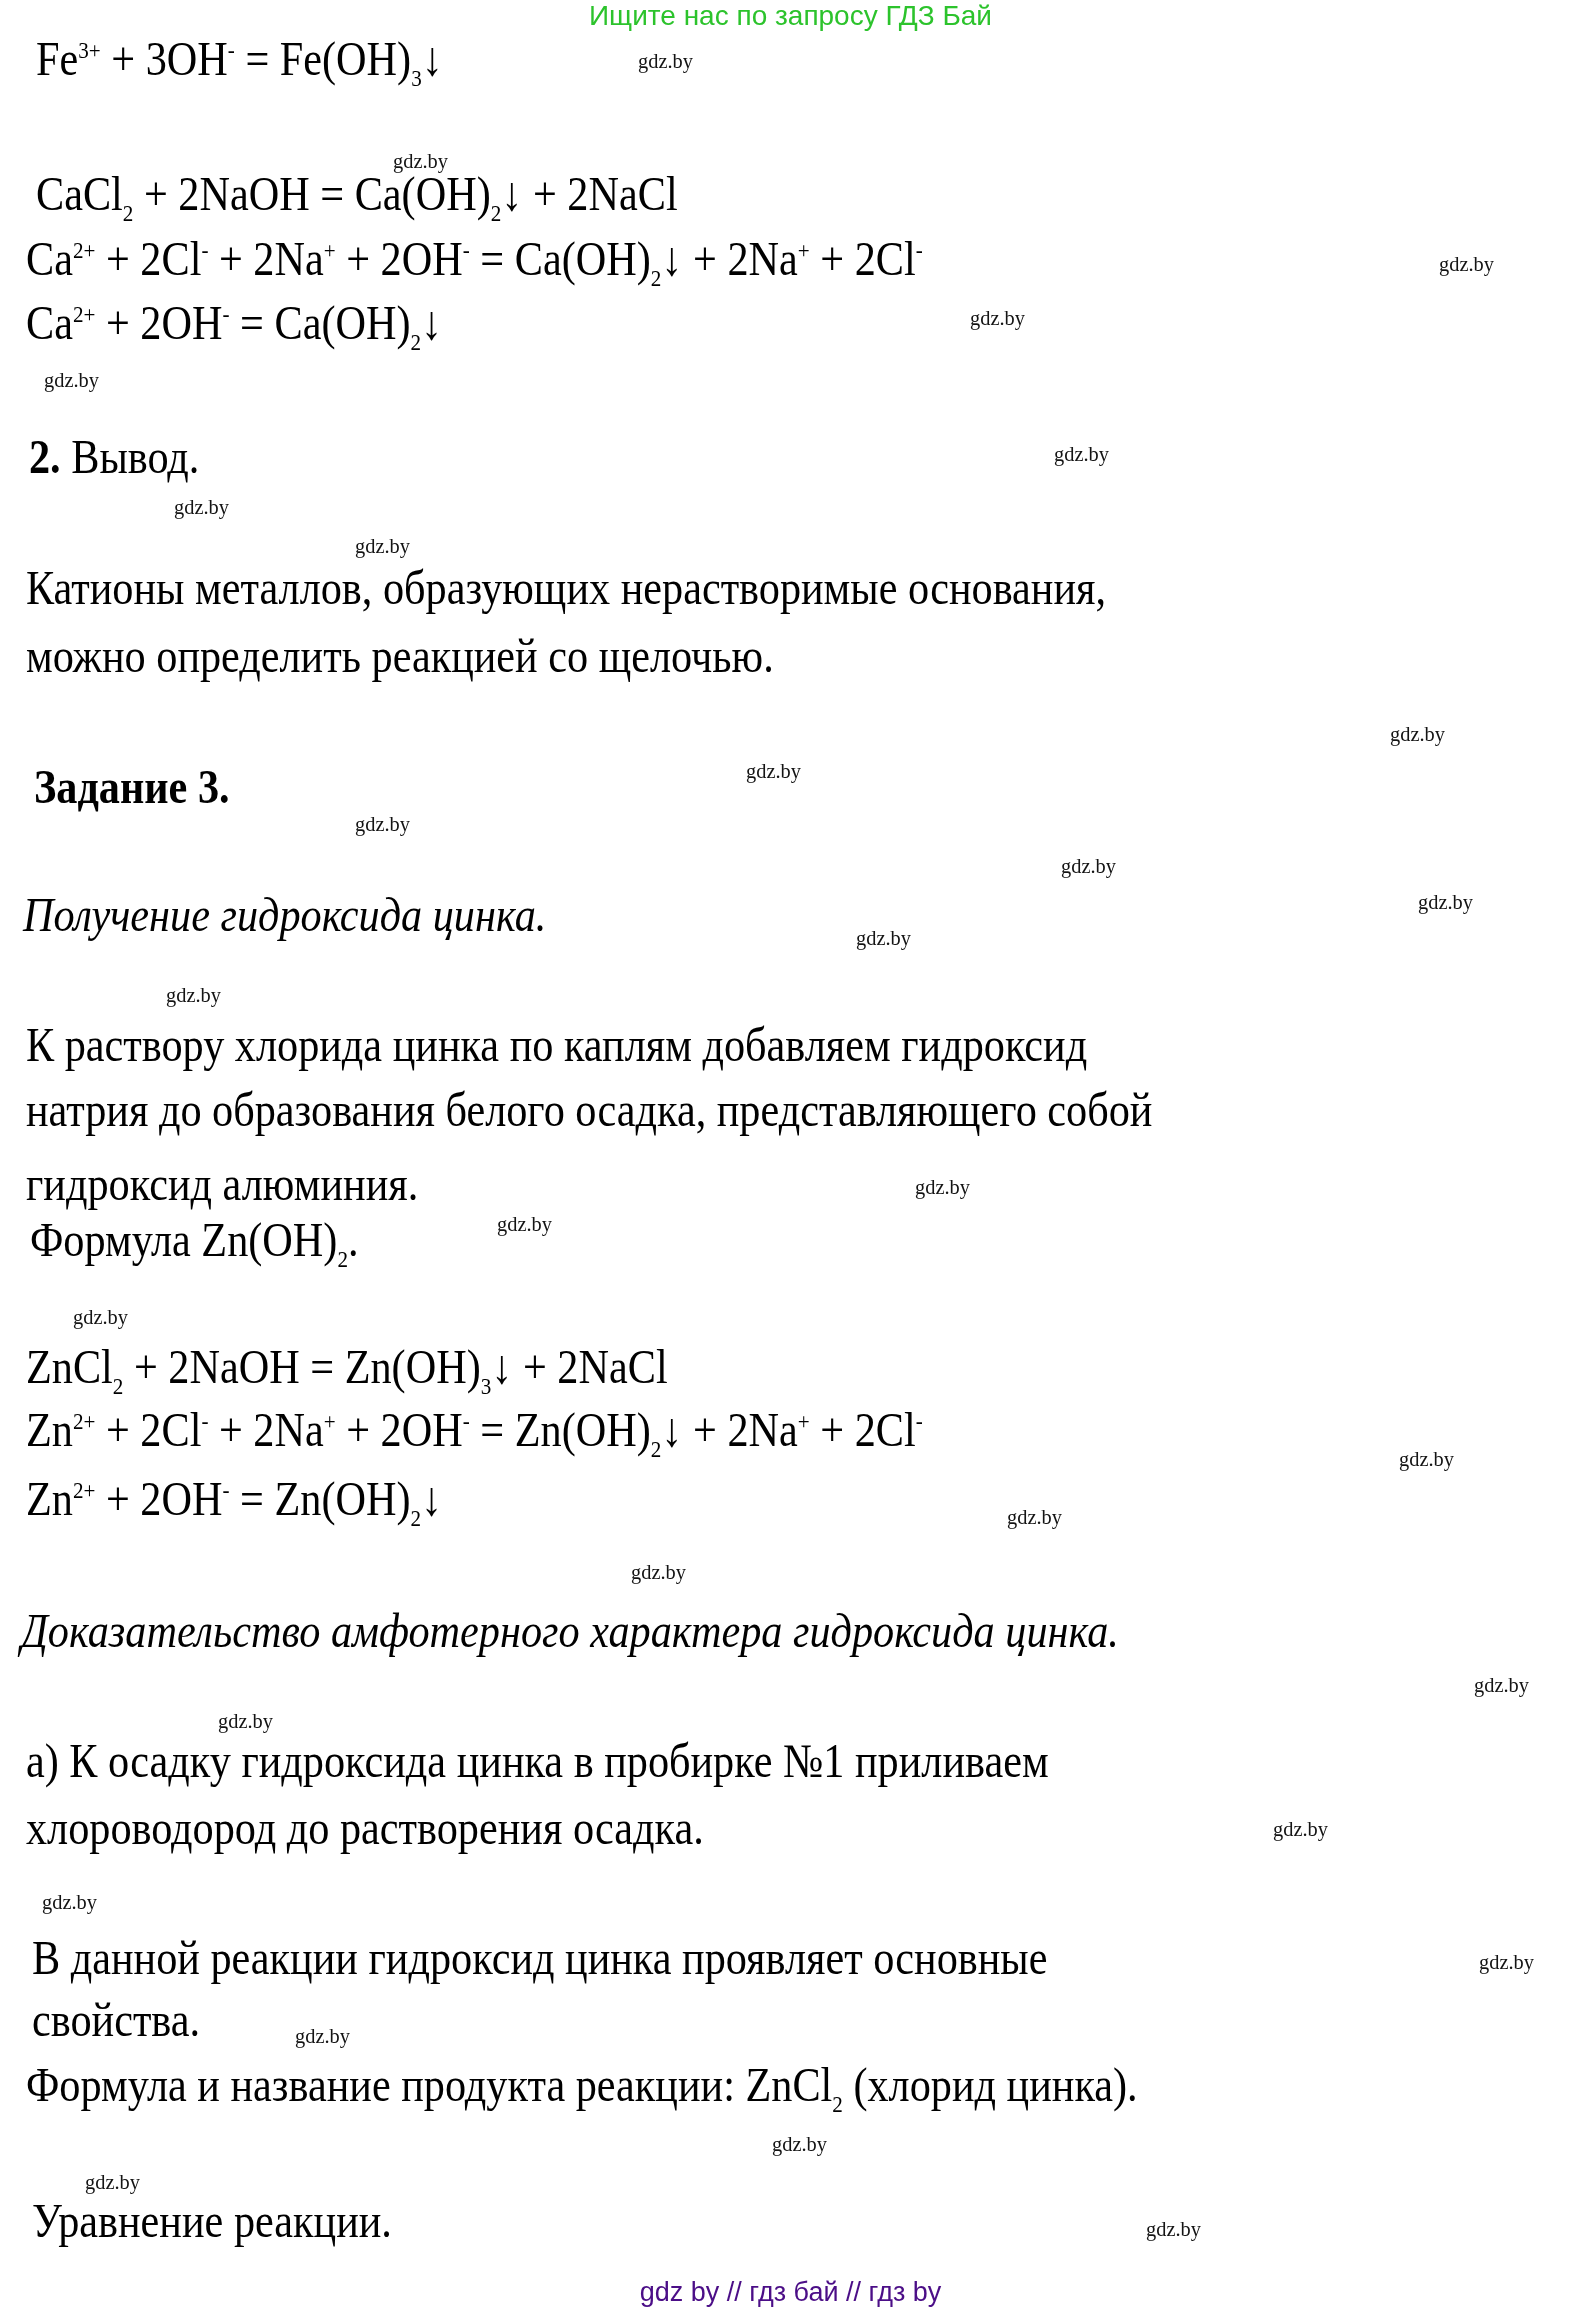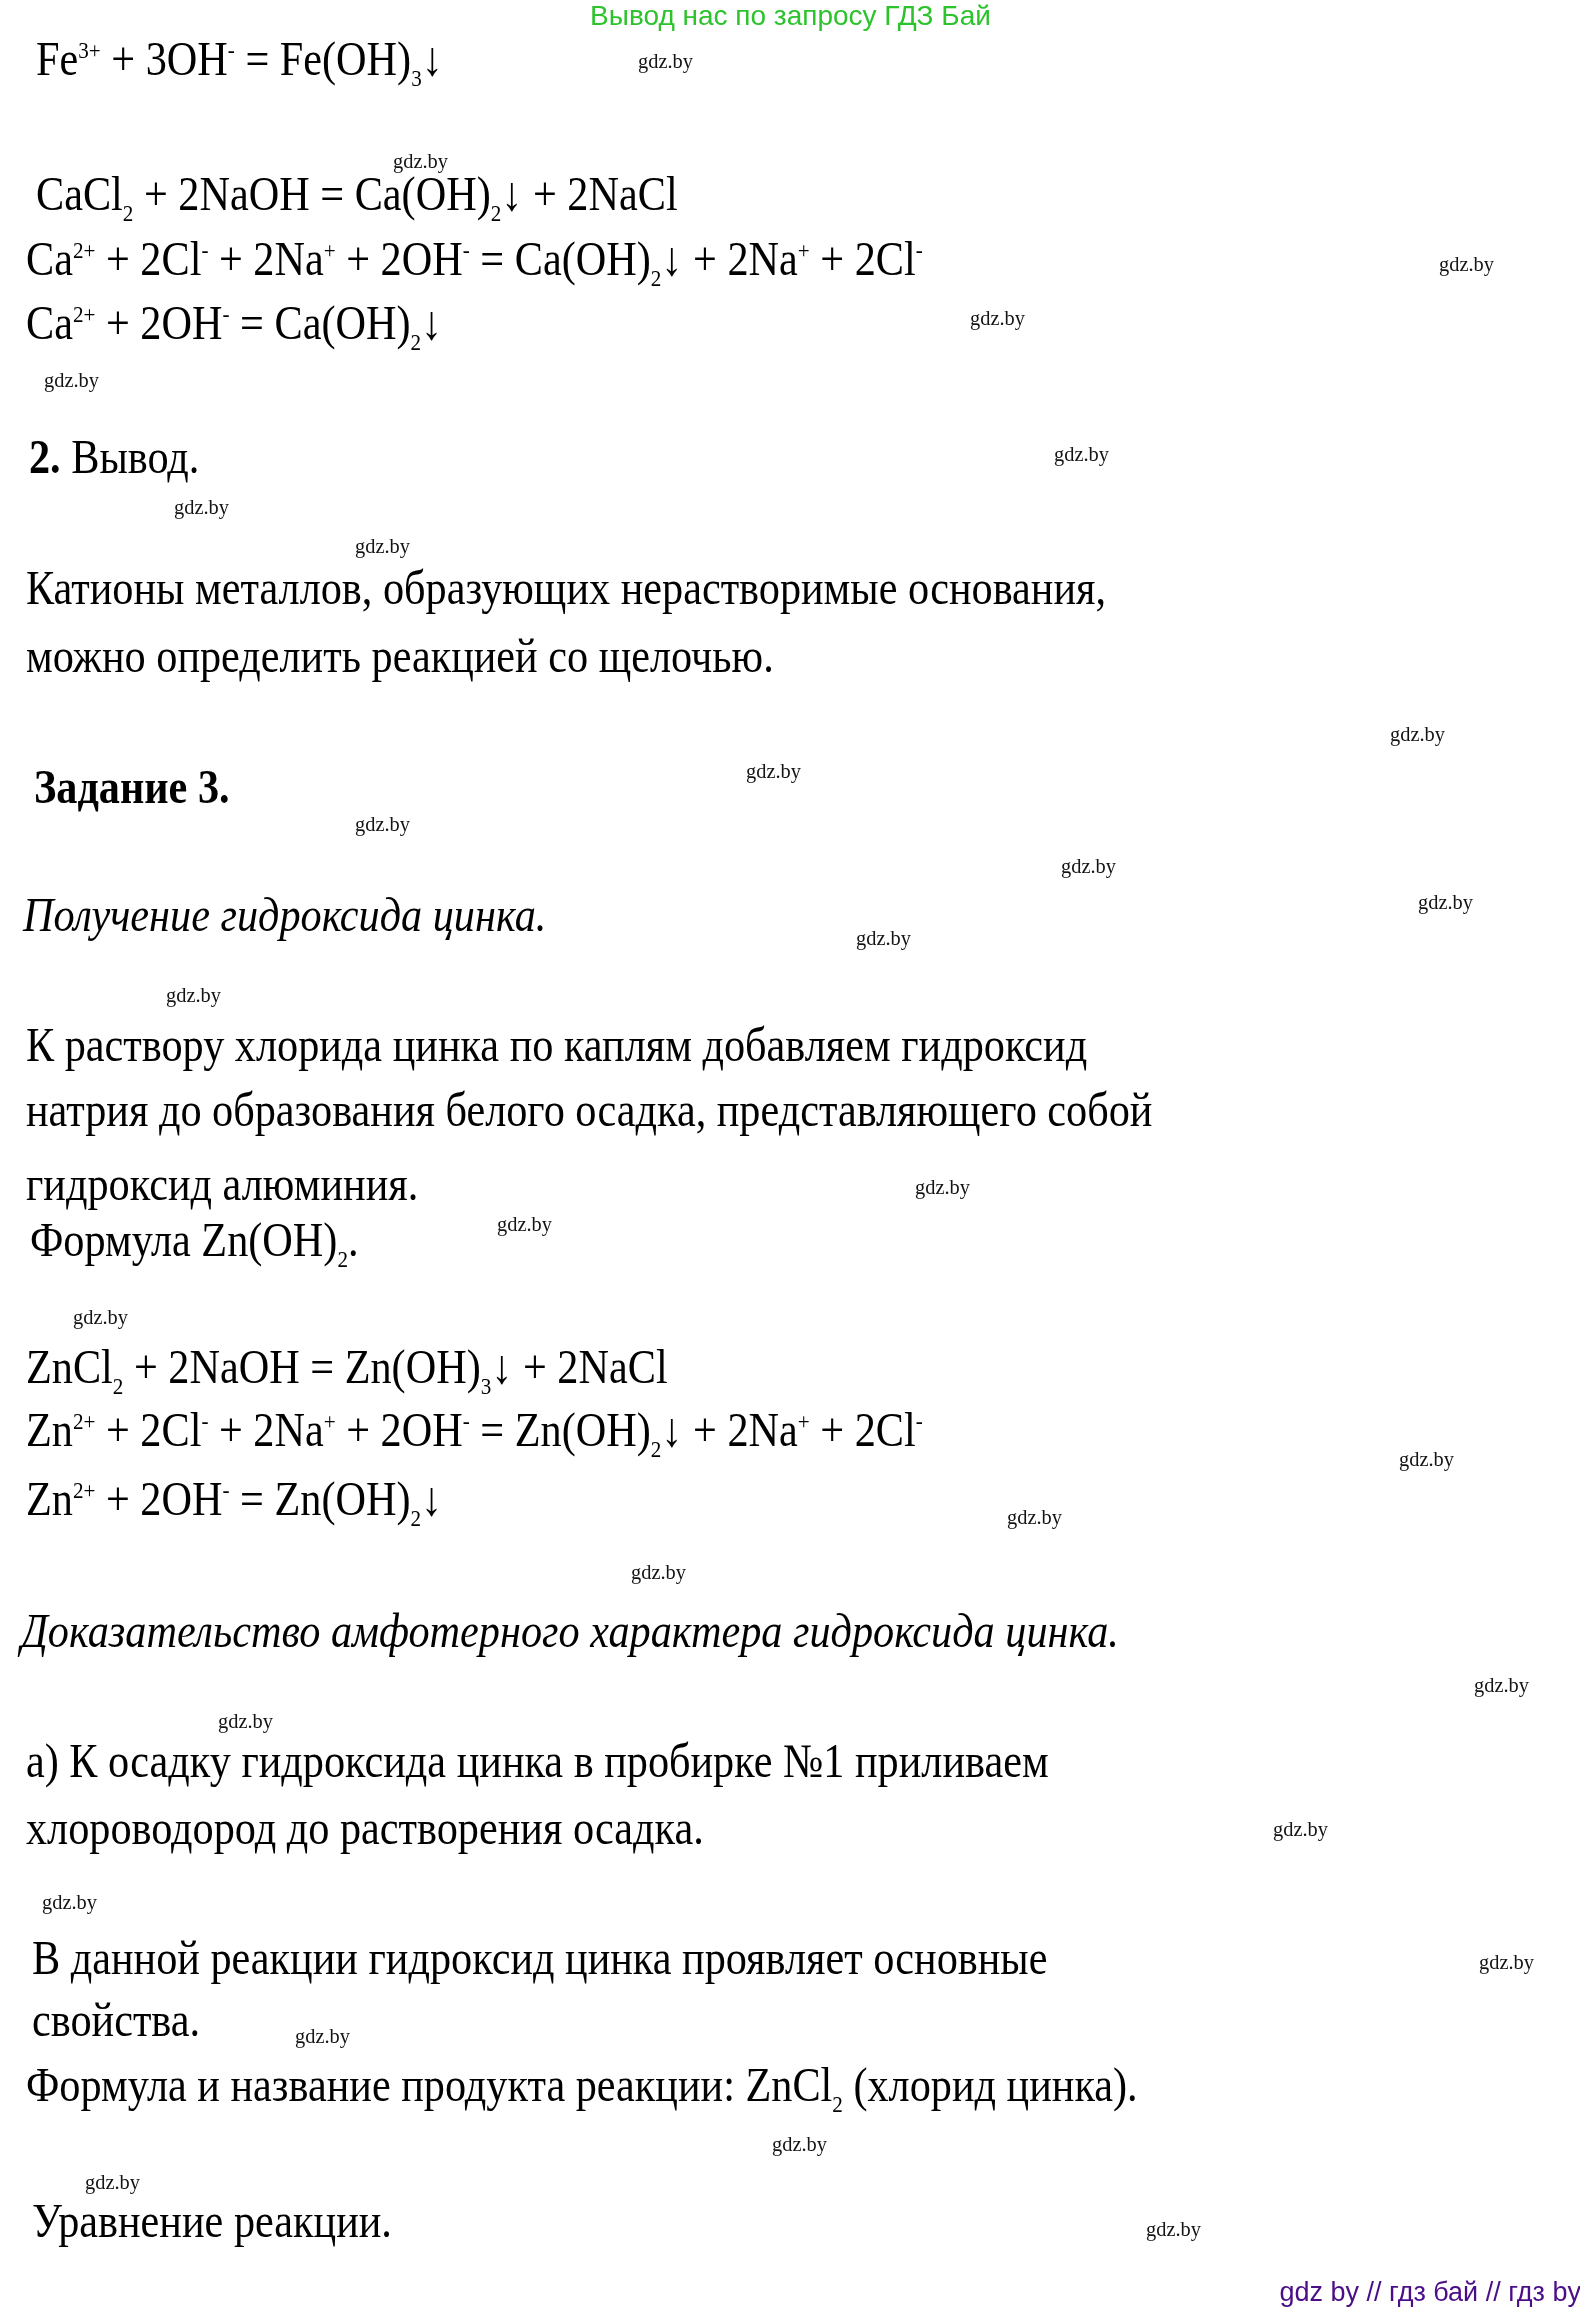--- a/index.html
+++ b/index.html
@@ -65,21 +65,21 @@
     font-family: Liberation Serif, serif;
     font-size: 20.4px;
     line-height: 1;
     white-space: nowrap;
   }
 </style>
 </head>
 <body>
 
 <div id="page">
-  <div id="header" style="color: rgb(44, 195, 44);">Вывод нас по запросу ГДЗ Бай</div>
+  <div id="header" style="color: rgb(44, 195, 44);">Ищите нас по запросу ГДЗ Бай</div>
   <div id="content">
       <div class="blk equation" style="left: 36px; top: 34px;"><span>Fe</span><sup>3+</sup><span> + 3OH</span><sup>-</sup><span> = Fe(OH)</span><sub>3</sub><span>↓</span></div>
       <div class="blk equation" style="left: 36px; top: 169px;"><span>CaCl</span><sub>2</sub><span> + 2NaOH = Ca(OH)</span><sub>2</sub><span>↓ + 2NaCl</span></div>
       <div class="blk equation" style="left: 26.4px; top: 234px;"><span>Ca</span><sup>2+</sup><span> + 2Cl</span><sup>-</sup><span> + 2Na</span><sup>+</sup><span> + 2OH</span><sup>-</sup><span> = Ca(OH)</span><sub>2</sub><span>↓ + 2Na</span><sup>+</sup><span> + 2Cl</span><sup>-</sup></div>
       <div class="blk equation" style="left: 26.4px; top: 298px;"><span>Ca</span><sup>2+</sup><span> + 2OH</span><sup>-</sup><span> = Ca(OH)</span><sub>2</sub><span>↓</span></div>
       <div class="blk text" style="left: 29px; top: 432px;"><span class="bold">2.</span><span> Вывод.</span></div>
       <div class="blk text" style="left: 26.4px; top: 563px;"><span>Катионы металлов, образующих нерастворимые основания,</span></div>
       <div class="blk text" style="left: 26.4px; top: 631px;"><span>можно определить реакцией со щелочью.</span></div>
       <div class="blk heading" style="left: 34px; top: 762px;"><span>Задание 3.</span></div>
       <div class="blk italic" style="left: 22.7px; top: 890px;"><span>Получение гидроксида цинка.</span></div>
@@ -121,15 +121,15 @@
       <span class="wm" style="left: 1474px; top: 1675px; color: rgb(20, 20, 20);">gdz.by</span>
       <span class="wm" style="left: 218px; top: 1711px; color: rgb(20, 20, 20);">gdz.by</span>
       <span class="wm" style="left: 1273px; top: 1819px; color: rgb(20, 20, 20);">gdz.by</span>
       <span class="wm" style="left: 42px; top: 1892px; color: rgb(20, 20, 20);">gdz.by</span>
       <span class="wm" style="left: 1479px; top: 1952px; color: rgb(20, 20, 20);">gdz.by</span>
       <span class="wm" style="left: 295px; top: 2026px; color: rgb(20, 20, 20);">gdz.by</span>
       <span class="wm" style="left: 772px; top: 2134px; color: rgb(20, 20, 20);">gdz.by</span>
       <span class="wm" style="left: 85px; top: 2172px; color: rgb(20, 20, 20);">gdz.by</span>
       <span class="wm" style="left: 1146px; top: 2219px; color: rgb(20, 20, 20);">gdz.by</span>
     </div>
-  <div id="footer" style="color: rgb(75, 14, 135); text-align: right;">gdz by  //  гдз бай  //  гдз by</div>
+  <div id="footer" style="color: rgb(75, 14, 135);">gdz by  //  гдз бай  //  гдз by</div>
 </div>
 
 
 </body></html>

